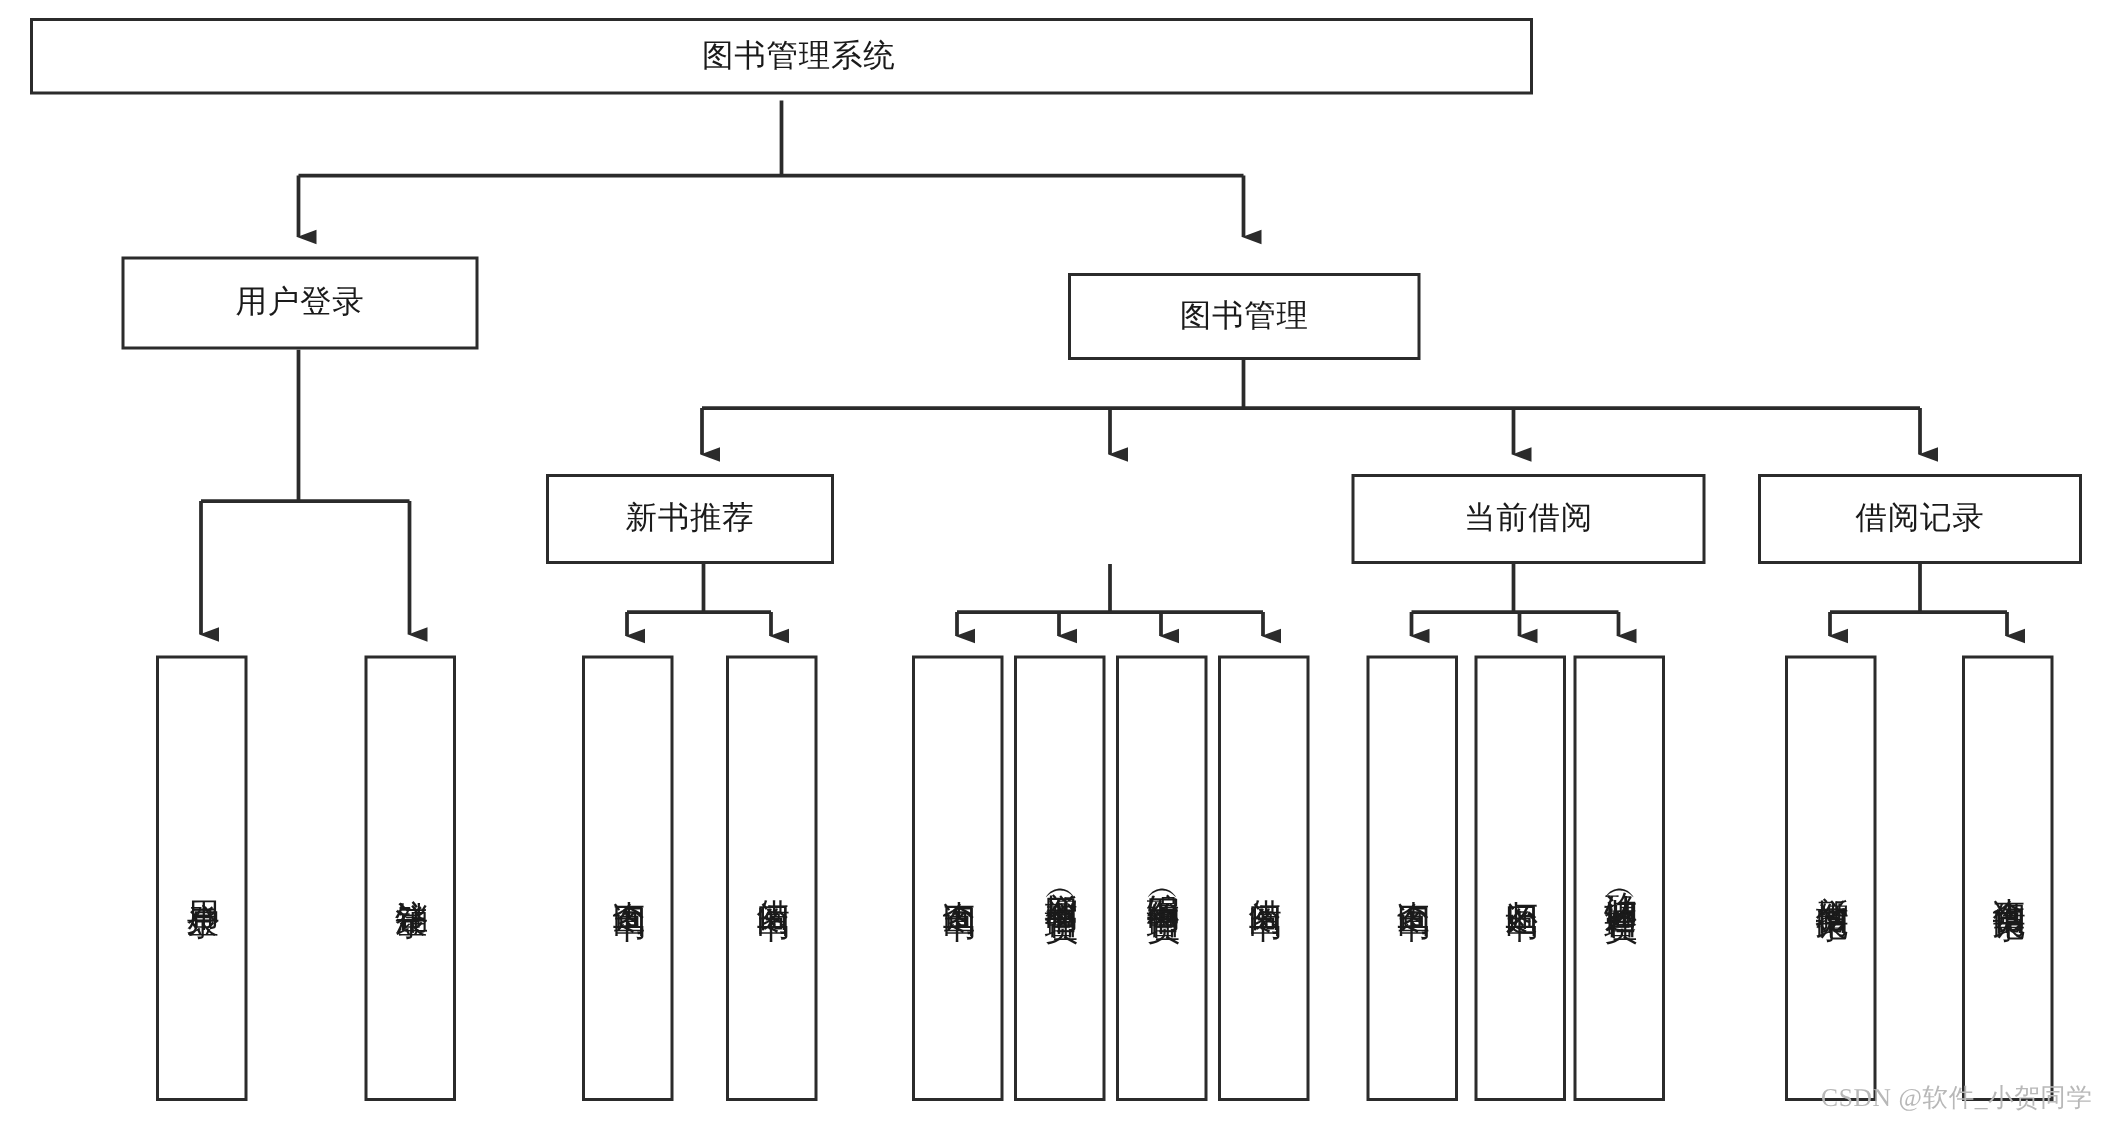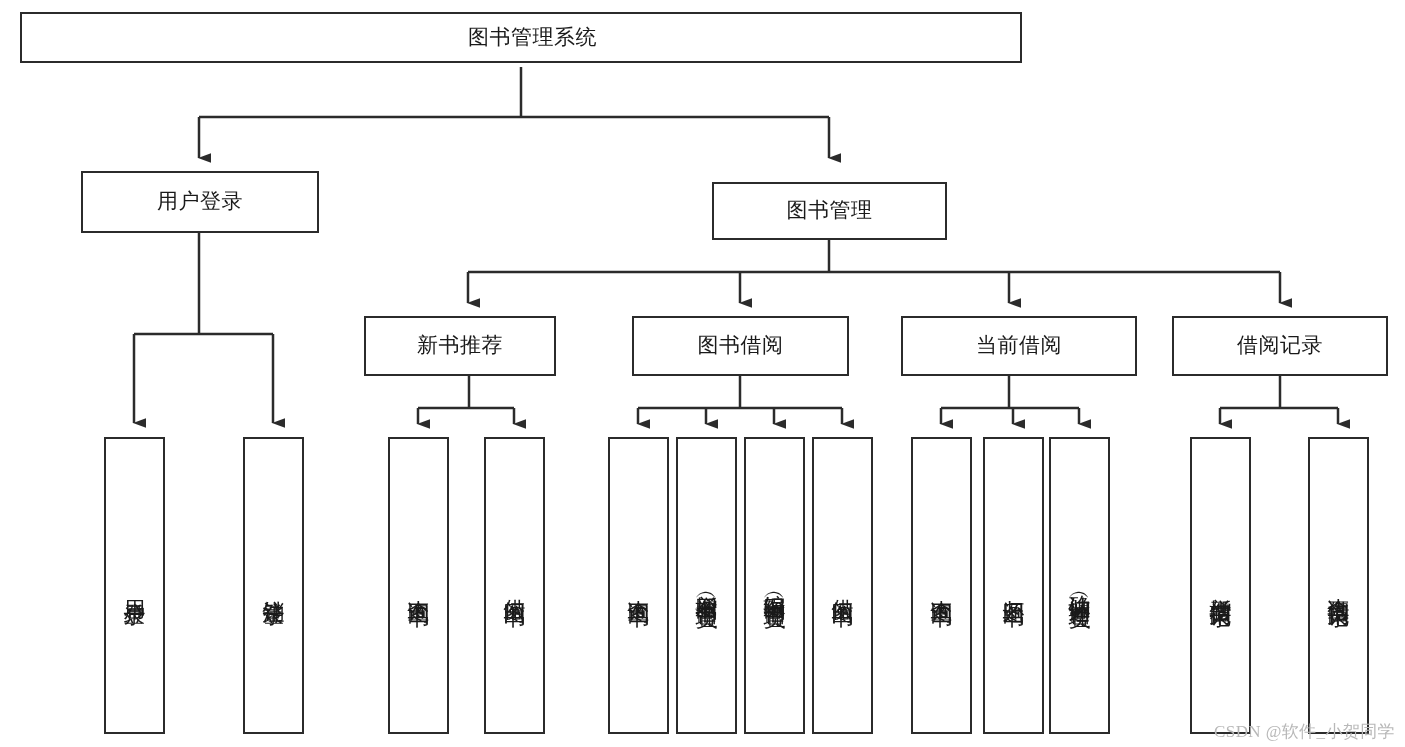--- a/index.html
+++ b/index.html
@@ -127,23 +127,20 @@
   <div class="node" style="left:81px;top:171px;width:238px;height:62px;">
     <span class="label">用户登录</span>
   </div>
   <div class="node" style="left:712px;top:182px;width:235px;height:58px;">
     <span class="label">图书管理</span>
   </div>
 
   <div class="node" style="left:364px;top:316px;width:192px;height:60px;align-items:center;">
     <span class="label">新书推荐</span>
   </div>
-  <div class="node" style="left:632px;top:316px;width:217px;height:60px;">
-    <span class="label">图书借阅</span>
-  </div>
   <div class="node" style="left:901px;top:316px;width:236px;height:60px;">
     <span class="label">当前借阅</span>
   </div>
   <div class="node" style="left:1172px;top:316px;width:216px;height:60px;">
     <span class="label">借阅记录</span>
   </div>
 
   <div class="node vert" style="left:104px;top:437px;width:61px;height:297px;">
     <span class="label">用户登录</span>
   </div>

